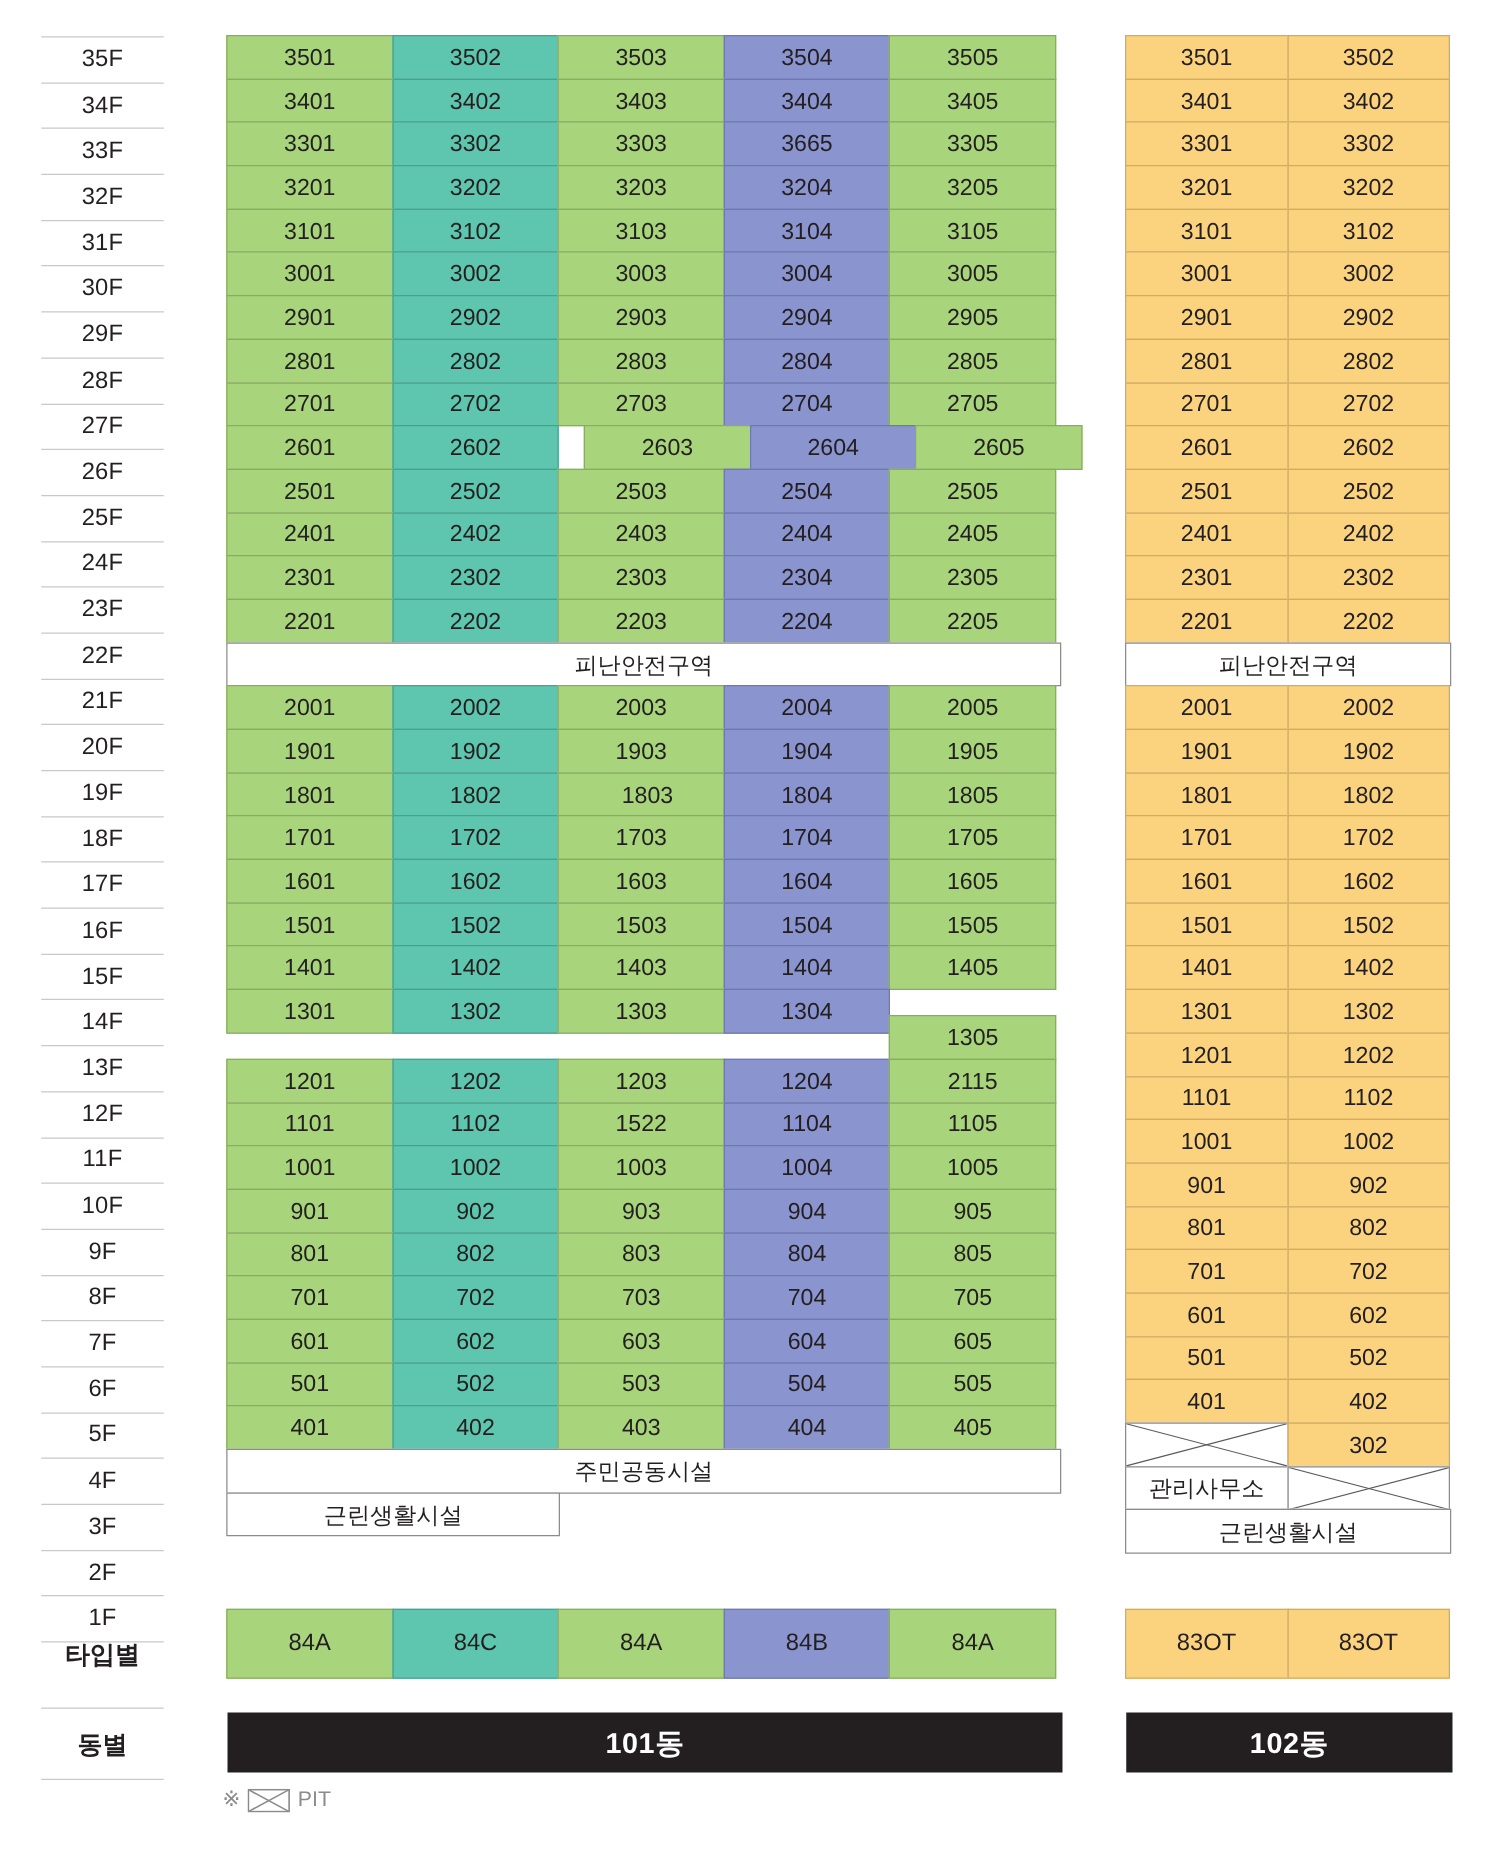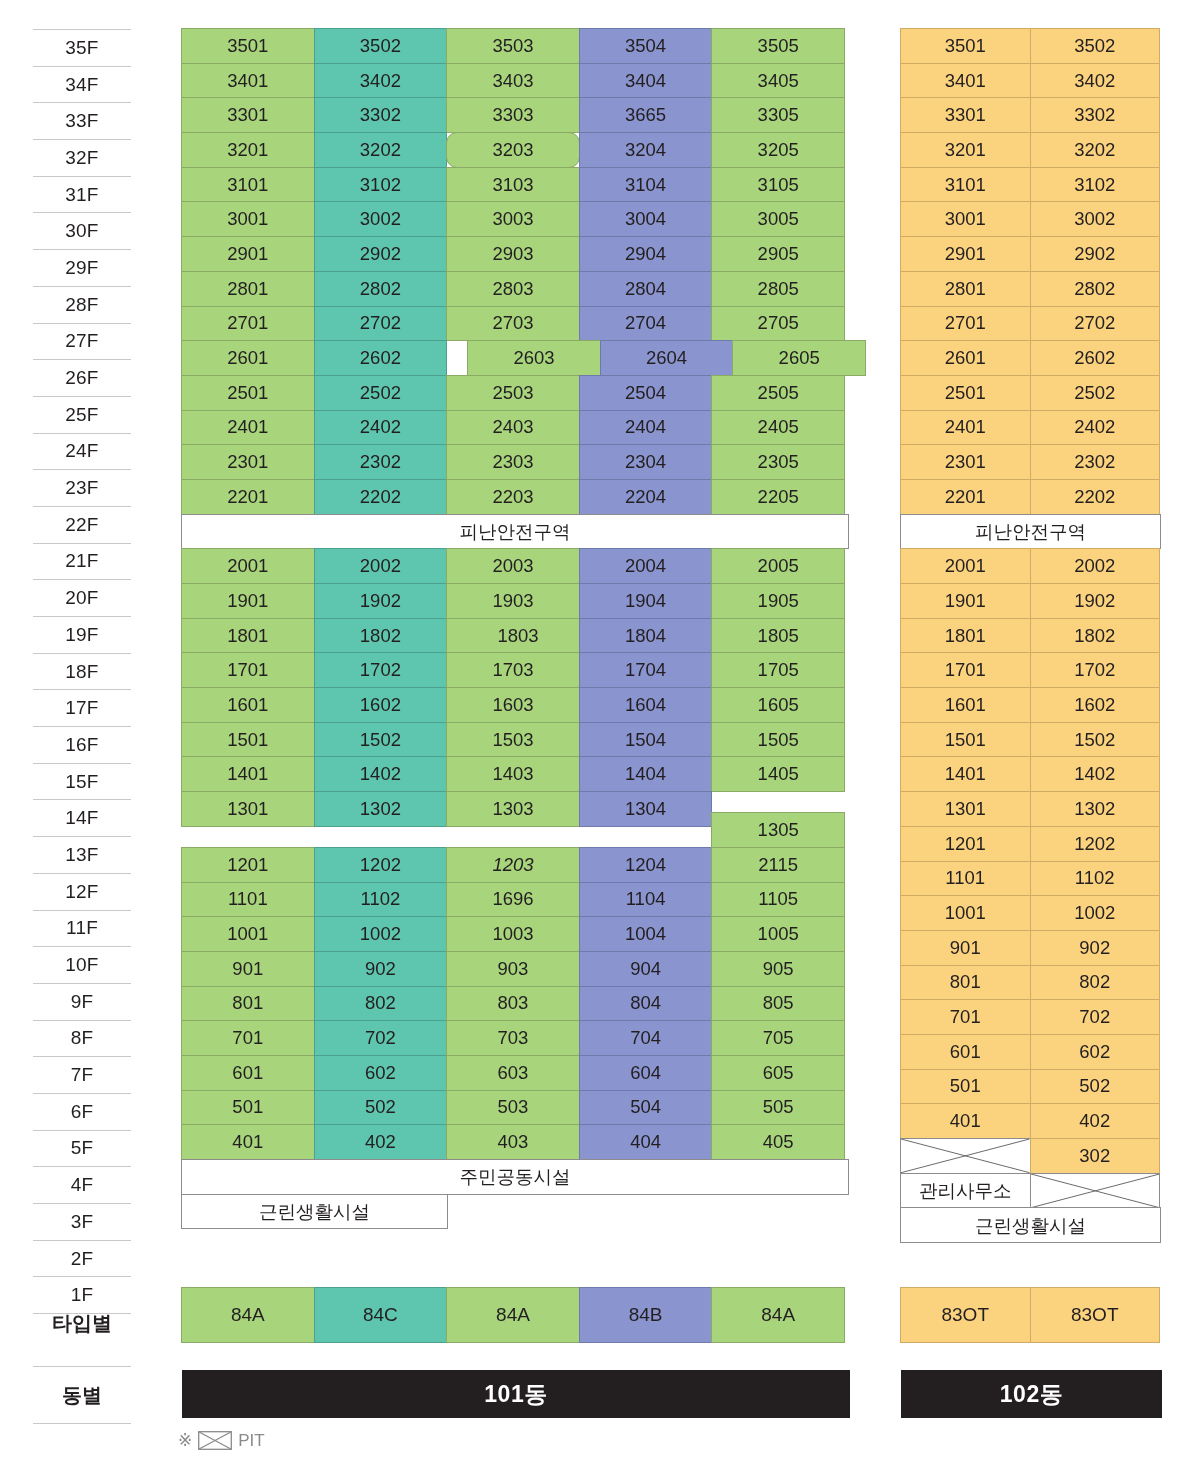--- a/index.html
+++ b/index.html
@@ -175,21 +175,21 @@
             <span>3305</span>
           </div>
         </div>
         <div class="grid-row">
           <div class="cell green" style="width: 133.6px; flex: 0 0 133.6px;">
             <span>3201</span>
           </div>
           <div class="cell teal" style="width: 133.6px; flex: 0 0 133.6px;">
             <span>3202</span>
           </div>
-          <div class="cell green" style="width: 133.6px; flex: 0 0 133.6px; border-radius: 11px;">
+          <div class="cell green" style="width: 133.6px; flex: 0 0 133.6px;">
             <span>3203</span>
           </div>
           <div class="cell purple" style="width: 133.6px; flex: 0 0 133.6px;">
             <span>3204</span>
           </div>
           <div class="cell green" style="width: 133.6px; flex: 0 0 133.6px;">
             <span>3205</span>
           </div>
         </div>
         <div class="grid-row">
@@ -503,39 +503,39 @@
             <span>1305</span>
           </div>
         </div>
         <div class="grid-row">
           <div class="cell green" style="width: 133.6px; flex: 0 0 133.6px;">
             <span>1201</span>
           </div>
           <div class="cell teal" style="width: 133.6px; flex: 0 0 133.6px;">
             <span>1202</span>
           </div>
-          <div class="cell green" style="width: 133.6px; flex: 0 0 133.6px; font-style: italic;">
+          <div class="cell green" style="width: 133.6px; flex: 0 0 133.6px;">
             <span>1203</span>
           </div>
           <div class="cell purple" style="width: 133.6px; flex: 0 0 133.6px;">
             <span>1204</span>
           </div>
           <div class="cell green" style="width: 133.6px; flex: 0 0 133.6px;">
             <span>2115</span>
           </div>
         </div>
         <div class="grid-row">
           <div class="cell green" style="width: 133.6px; flex: 0 0 133.6px;">
             <span>1101</span>
           </div>
           <div class="cell teal" style="width: 133.6px; flex: 0 0 133.6px;">
             <span>1102</span>
           </div>
           <div class="cell green" style="width: 133.6px; flex: 0 0 133.6px;">
-            <span>1696</span>
+            <span>1522</span>
           </div>
           <div class="cell purple" style="width: 133.6px; flex: 0 0 133.6px;">
             <span>1104</span>
           </div>
           <div class="cell green" style="width: 133.6px; flex: 0 0 133.6px;">
             <span>1105</span>
           </div>
         </div>
         <div class="grid-row">
           <div class="cell green" style="width: 133.6px; flex: 0 0 133.6px;">

